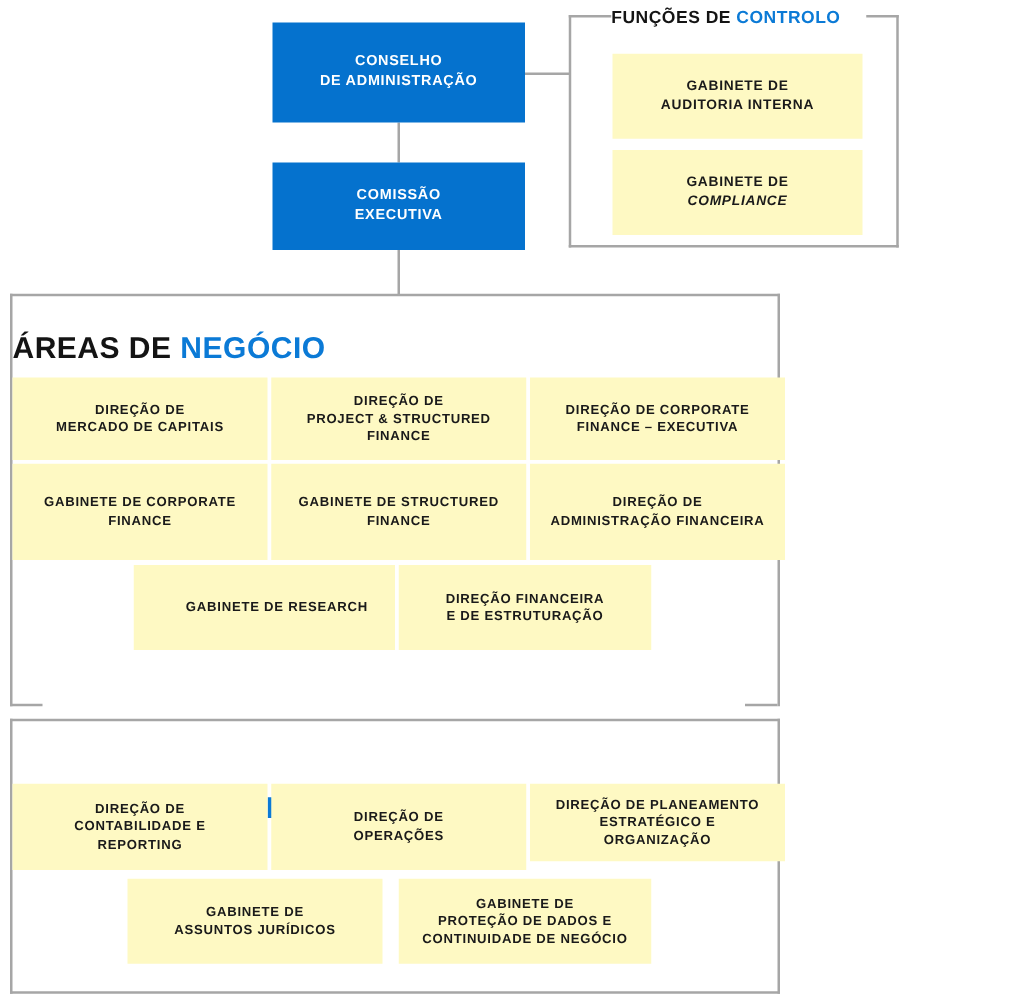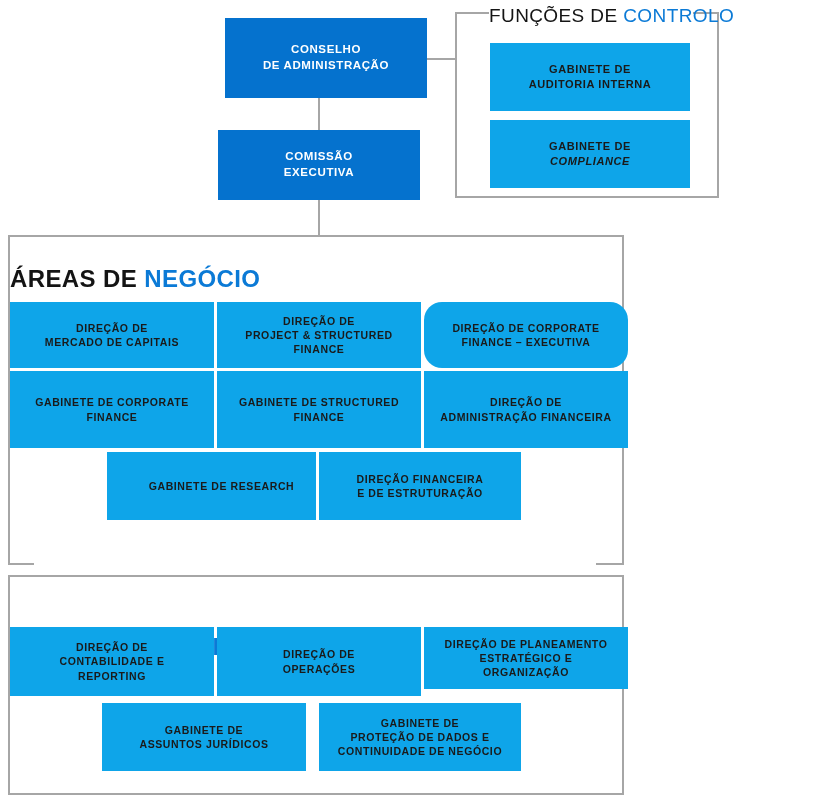--- a/index.html
+++ b/index.html
@@ -29,43 +29,43 @@
     line-height: 1.35;
     letter-spacing: 0.6px;
   }
   .box-blue {
     background: #0572ce;
     color: #ffffff;
     font-size: 11.5px;
     font-weight: bold;
   }
   .box-grey {
-    background: #0ea5e9;
+    background: #fef9c3;
     color: #1a1a1a;
     font-size: 11px;
     font-weight: bold;
   }
   .box-grey.small {
     font-size: 10.5px;
   }
   .title {
     position: absolute;
     font-size: 24px;
     font-weight: bold;
     color: #141414;
     letter-spacing: 0.4px;
     white-space: nowrap;
   }
   .title .accent {
     color: #0b7ad6;
   }
   .title-sm {
     position: absolute;
-    font-size: 19px;
-    font-weight: normal;
+    font-size: 14px;
+    font-weight: bold;
     color: #141414;
     letter-spacing: 0.4px;
     white-space: nowrap;
   }
   .title-sm .accent {
     color: #0b7ad6;
   }
   .line {
     position: absolute;
     background: #a6a6a6;
@@ -93,21 +93,21 @@
   <div class="line line-v" style="left:8px; top:235px; height:330px;"></div>
   <div class="line line-v" style="left:622px; top:235px; height:330px;"></div>
   <div class="line line-h" style="left:8px; top:563px; width:26px;"></div>
   <div class="line line-h" style="left:596px; top:563px; width:26px;"></div>
 
   <div class="line line-h" style="left:8px; top:575px; width:616px;"></div>
   <div class="line line-v" style="left:8px; top:575px; height:220px;"></div>
   <div class="line line-v" style="left:622px; top:575px; height:220px;"></div>
   <div class="line line-h" style="left:8px; top:793px; width:616px;"></div>
 
-  <div class="box box-blue" style="left:218px; top:18px; width:202px; height:80px;margin-left:7px;">
+  <div class="box box-blue" style="left:218px; top:18px; width:202px; height:80px;">
     <div>
       <span class="lbl">CONSELHO</span>
       <span class="lbl">DE ADMINISTRAÇÃO</span>
     </div>
   </div>
 
   <div class="box box-blue" style="left:218px; top:130px; width:202px; height:70px;">
     <div>
       <span class="lbl">COMISSÃO</span>
       <span class="lbl">EXECUTIVA</span>
@@ -144,21 +144,21 @@
   </div>
 
   <div class="box box-grey small" style="left:217px; top:302px; width:204px; height:66px;">
     <div>
       <span class="lbl">DIREÇÃO  DE</span>
       <span class="lbl">PROJECT  &amp;  STRUCTURED</span>
       <span class="lbl">FINANCE</span>
     </div>
   </div>
 
-  <div class="box box-grey small" style="left:424px; top:302px; width:204px; height:66px;border-radius:18px;">
+  <div class="box box-grey small" style="left:424px; top:302px; width:204px; height:66px;">
     <div>
       <span class="lbl">DIREÇÃO  DE  CORPORATE</span>
       <span class="lbl">FINANCE  – EXECUTIVA</span>
     </div>
   </div>
 
   <div class="box box-grey small" style="left:10px; top:371px; width:204px; height:77px;">
     <div>
       <span class="lbl">GABINETE  DE  CORPORATE</span>
       <span class="lbl">FINANCE</span>

